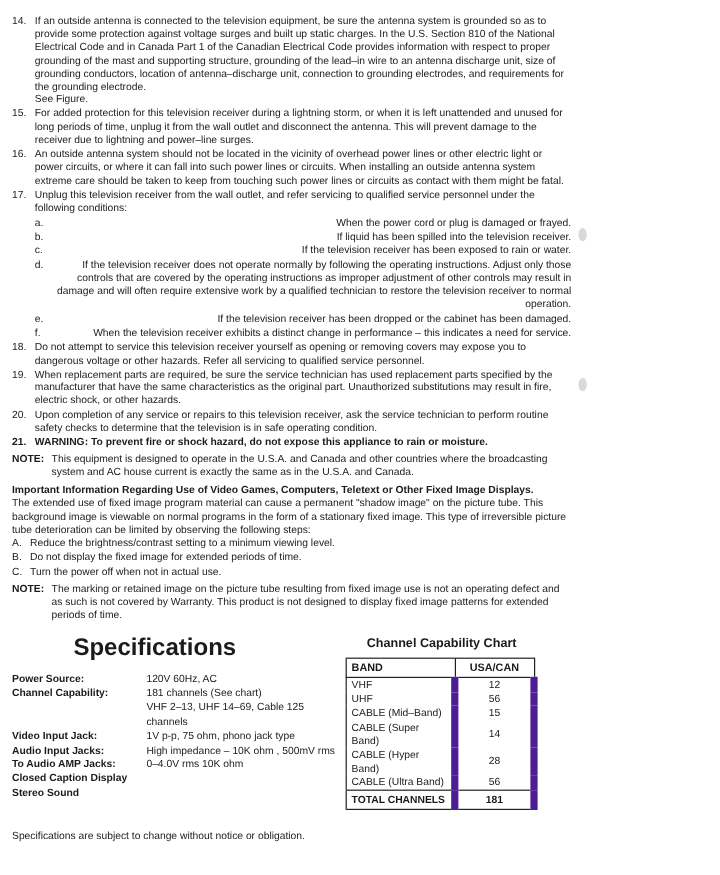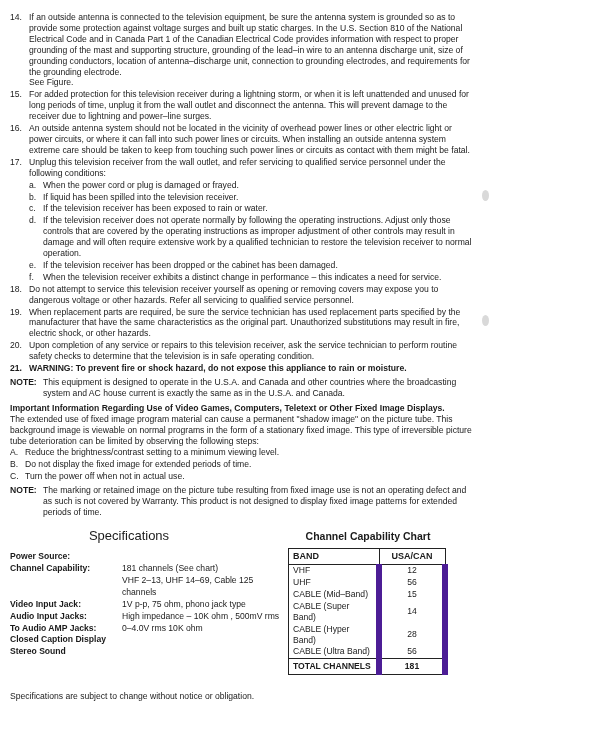--- a/index.html
+++ b/index.html
@@ -17,35 +17,35 @@
     overflow: hidden;
   }
   .item { display: flex; margin-bottom: 1px; }
   .item .num { flex: 0 0 19px; width: 19px; }
   .item .txt { flex: 1; }
   .item.bold { font-weight: bold; }
   .caps { text-transform: none; }
   .blockline { display: block; }
   .sub { display: flex; margin-left: 19px; margin-bottom: 1px; }
   .sub .letter { flex: 0 0 14px; width: 14px; }
-  .sub .txt { flex: 1; }
+  .sub .txt { flex: 1; text-align: right; }
   .note { display: flex; margin-top: 3px; margin-bottom: 1px; }
   .note .nlabel { flex: 0 0 33px; width: 33px; font-weight: bold; }
   .note .txt { flex: 1; }
   .heading { font-weight: bold; margin-top: 4px; }
   .para { margin-bottom: 1px; }
   .step { display: flex; margin-bottom: 1px; }
   .step .letter { flex: 0 0 15px; width: 15px; }
   .step .txt { flex: 1; }
 
   .specs-wrap { display: flex; margin-top: 10px; }
   .specs-left { width: 372px; }
   .specs-title {
-    font-size: 13px;
-    font-weight: normal;
+    font-size: 20px;
+    font-weight: bold;
     text-align: center;
     margin: 0 40px 7px 0;
   }
   .spec-row { display: flex; line-height: 1.38; }
   .spec-label { flex: 0 0 112px; width: 112px; font-weight: bold; }
   .spec-value { flex: 1; }
 
   .chart-col { width: 170px; margin-left: auto; margin-right: 28px; }
   .chart-title { font-size: 10.5px; font-weight: bold; text-align: center; margin: 2px 0 5px 0; white-space: nowrap; }
   table.cap { border-collapse: collapse; width: 160px; border: 1.5px solid #222; font-size: 8.6px; }
@@ -160,20 +160,21 @@
     <span class="nlabel">NOTE:</span>
     <span class="txt">The marking or retained image on the picture tube resulting from fixed image use is not an operating defect and as such is not covered by Warranty. This product is not designed to display fixed image patterns for extended periods of time.</span>
   </div>
 
   <div class="specs-wrap">
     <div class="specs-left">
       <div class="specs-title">Specifications</div>
 
       <div class="spec-row">
         <span class="spec-label">Power Source:</span>
+        <span class="spec-value">120V 60Hz, AC</span>
       </div>
       <div class="spec-row">
         <span class="spec-label">Channel Capability:</span>
         <span class="spec-value">181 channels (See chart)</span>
       </div>
       <div class="spec-row">
         <span class="spec-label"></span>
         <span class="spec-value">VHF 2–13, UHF 14–69, Cable 125 channels</span>
       </div>
       <div class="spec-row">

